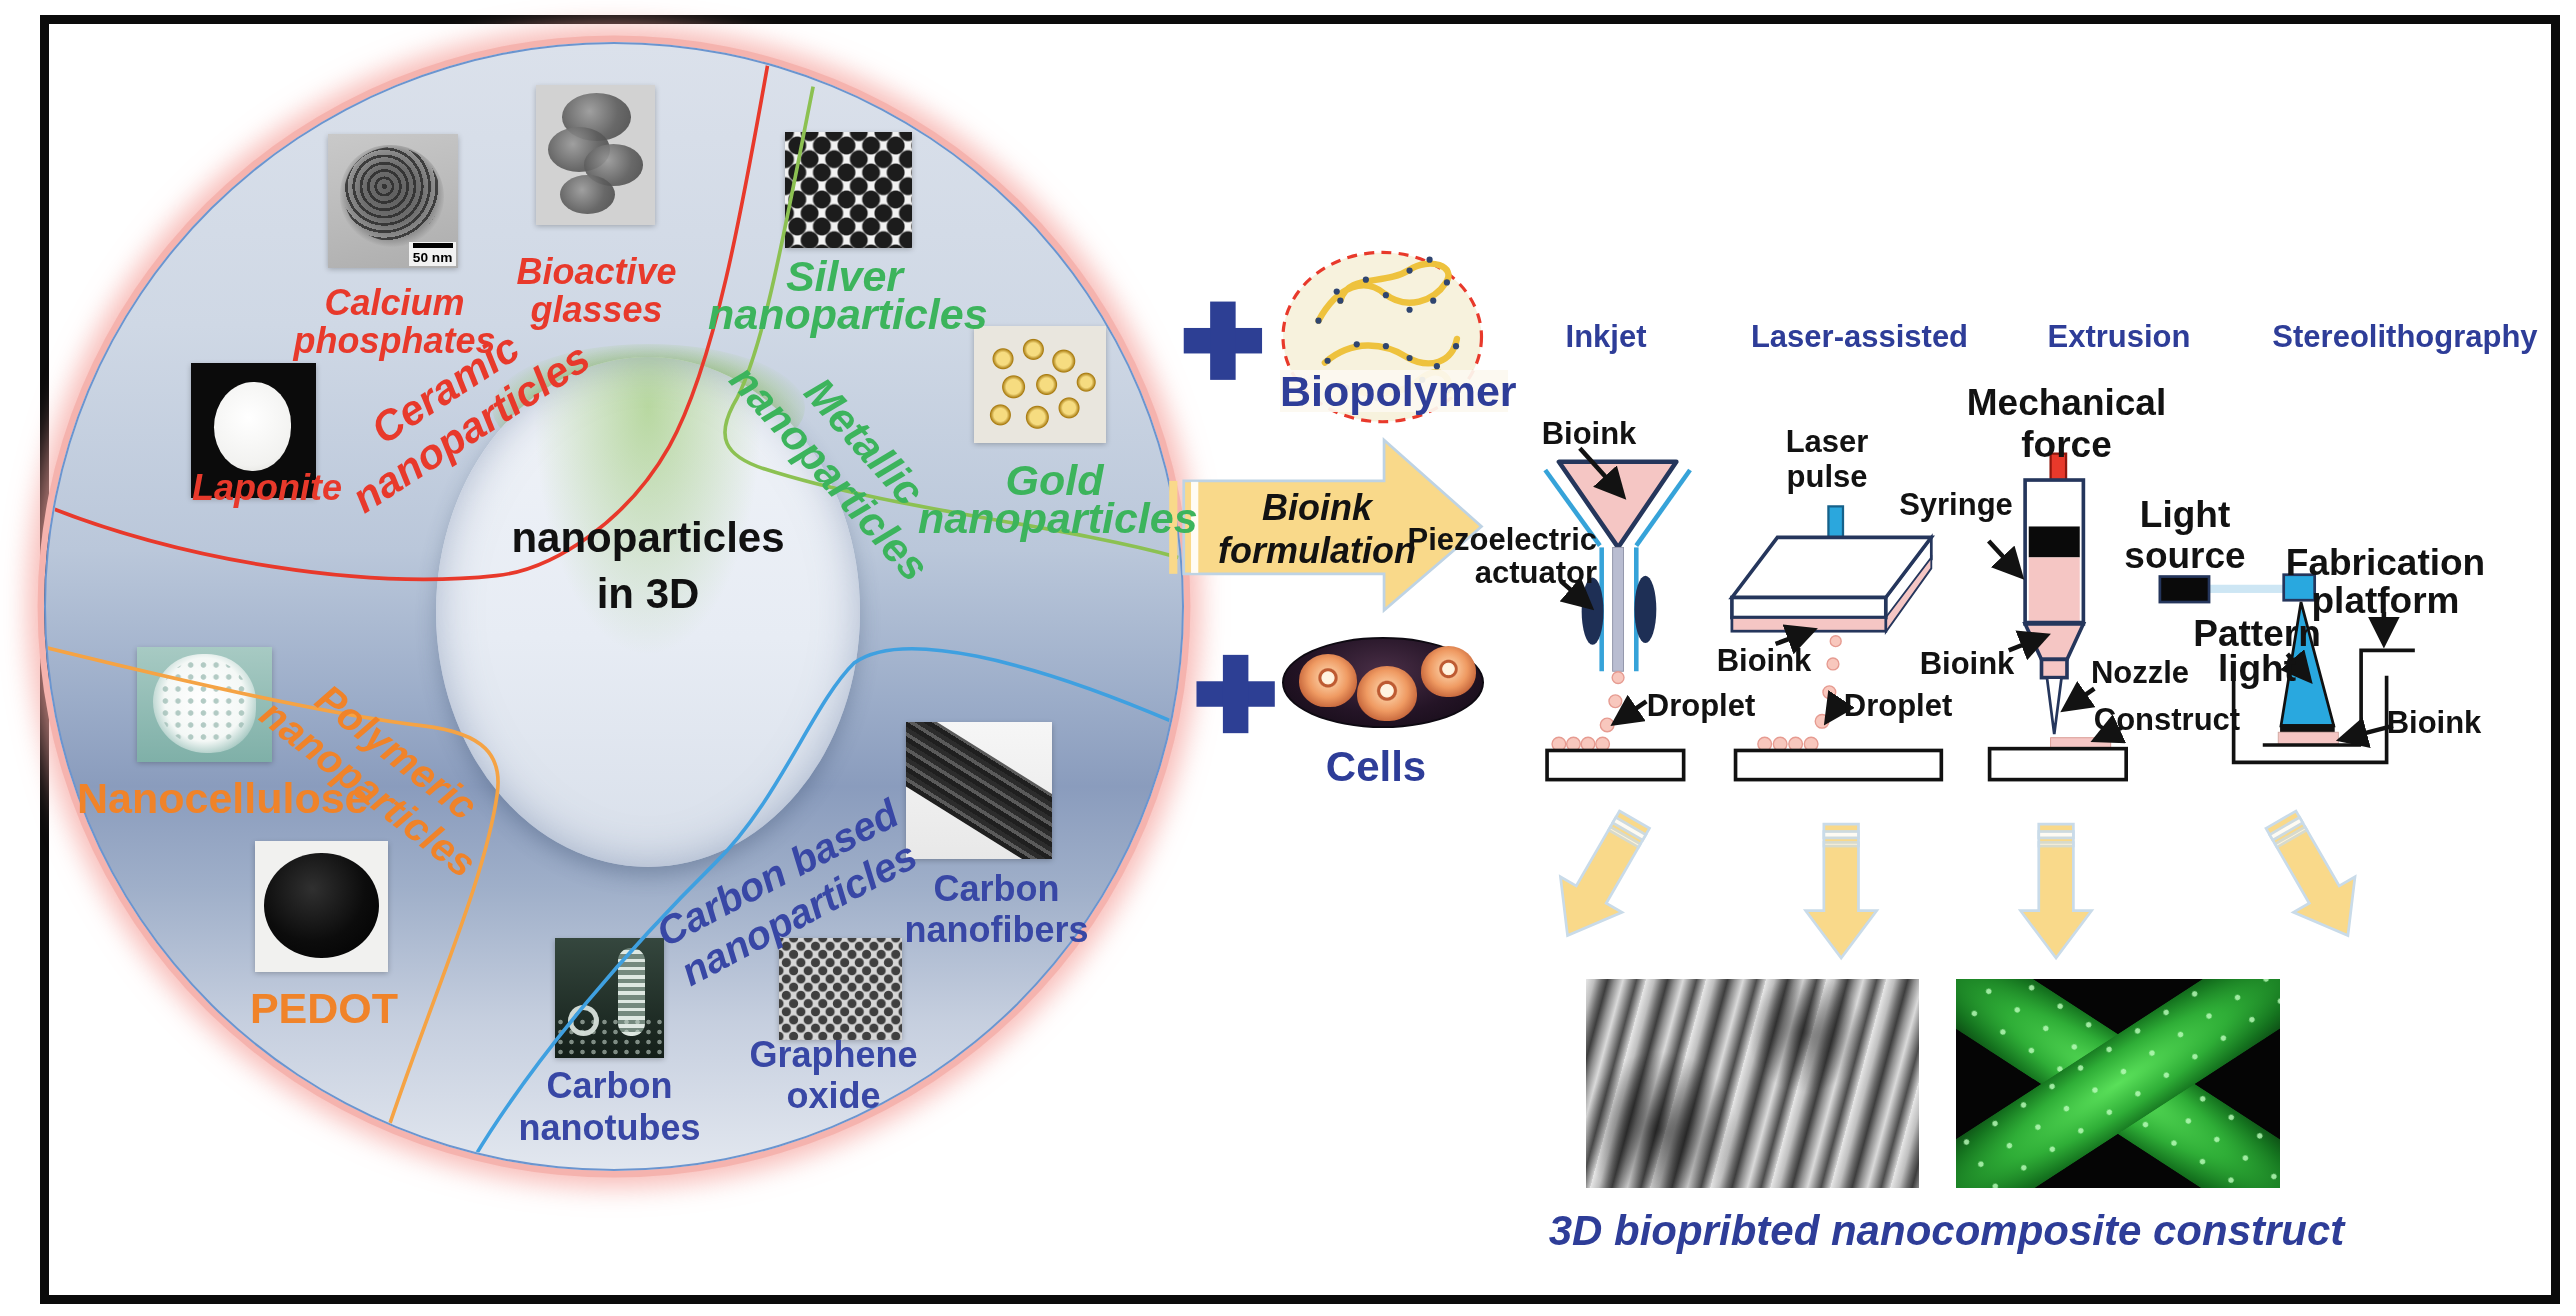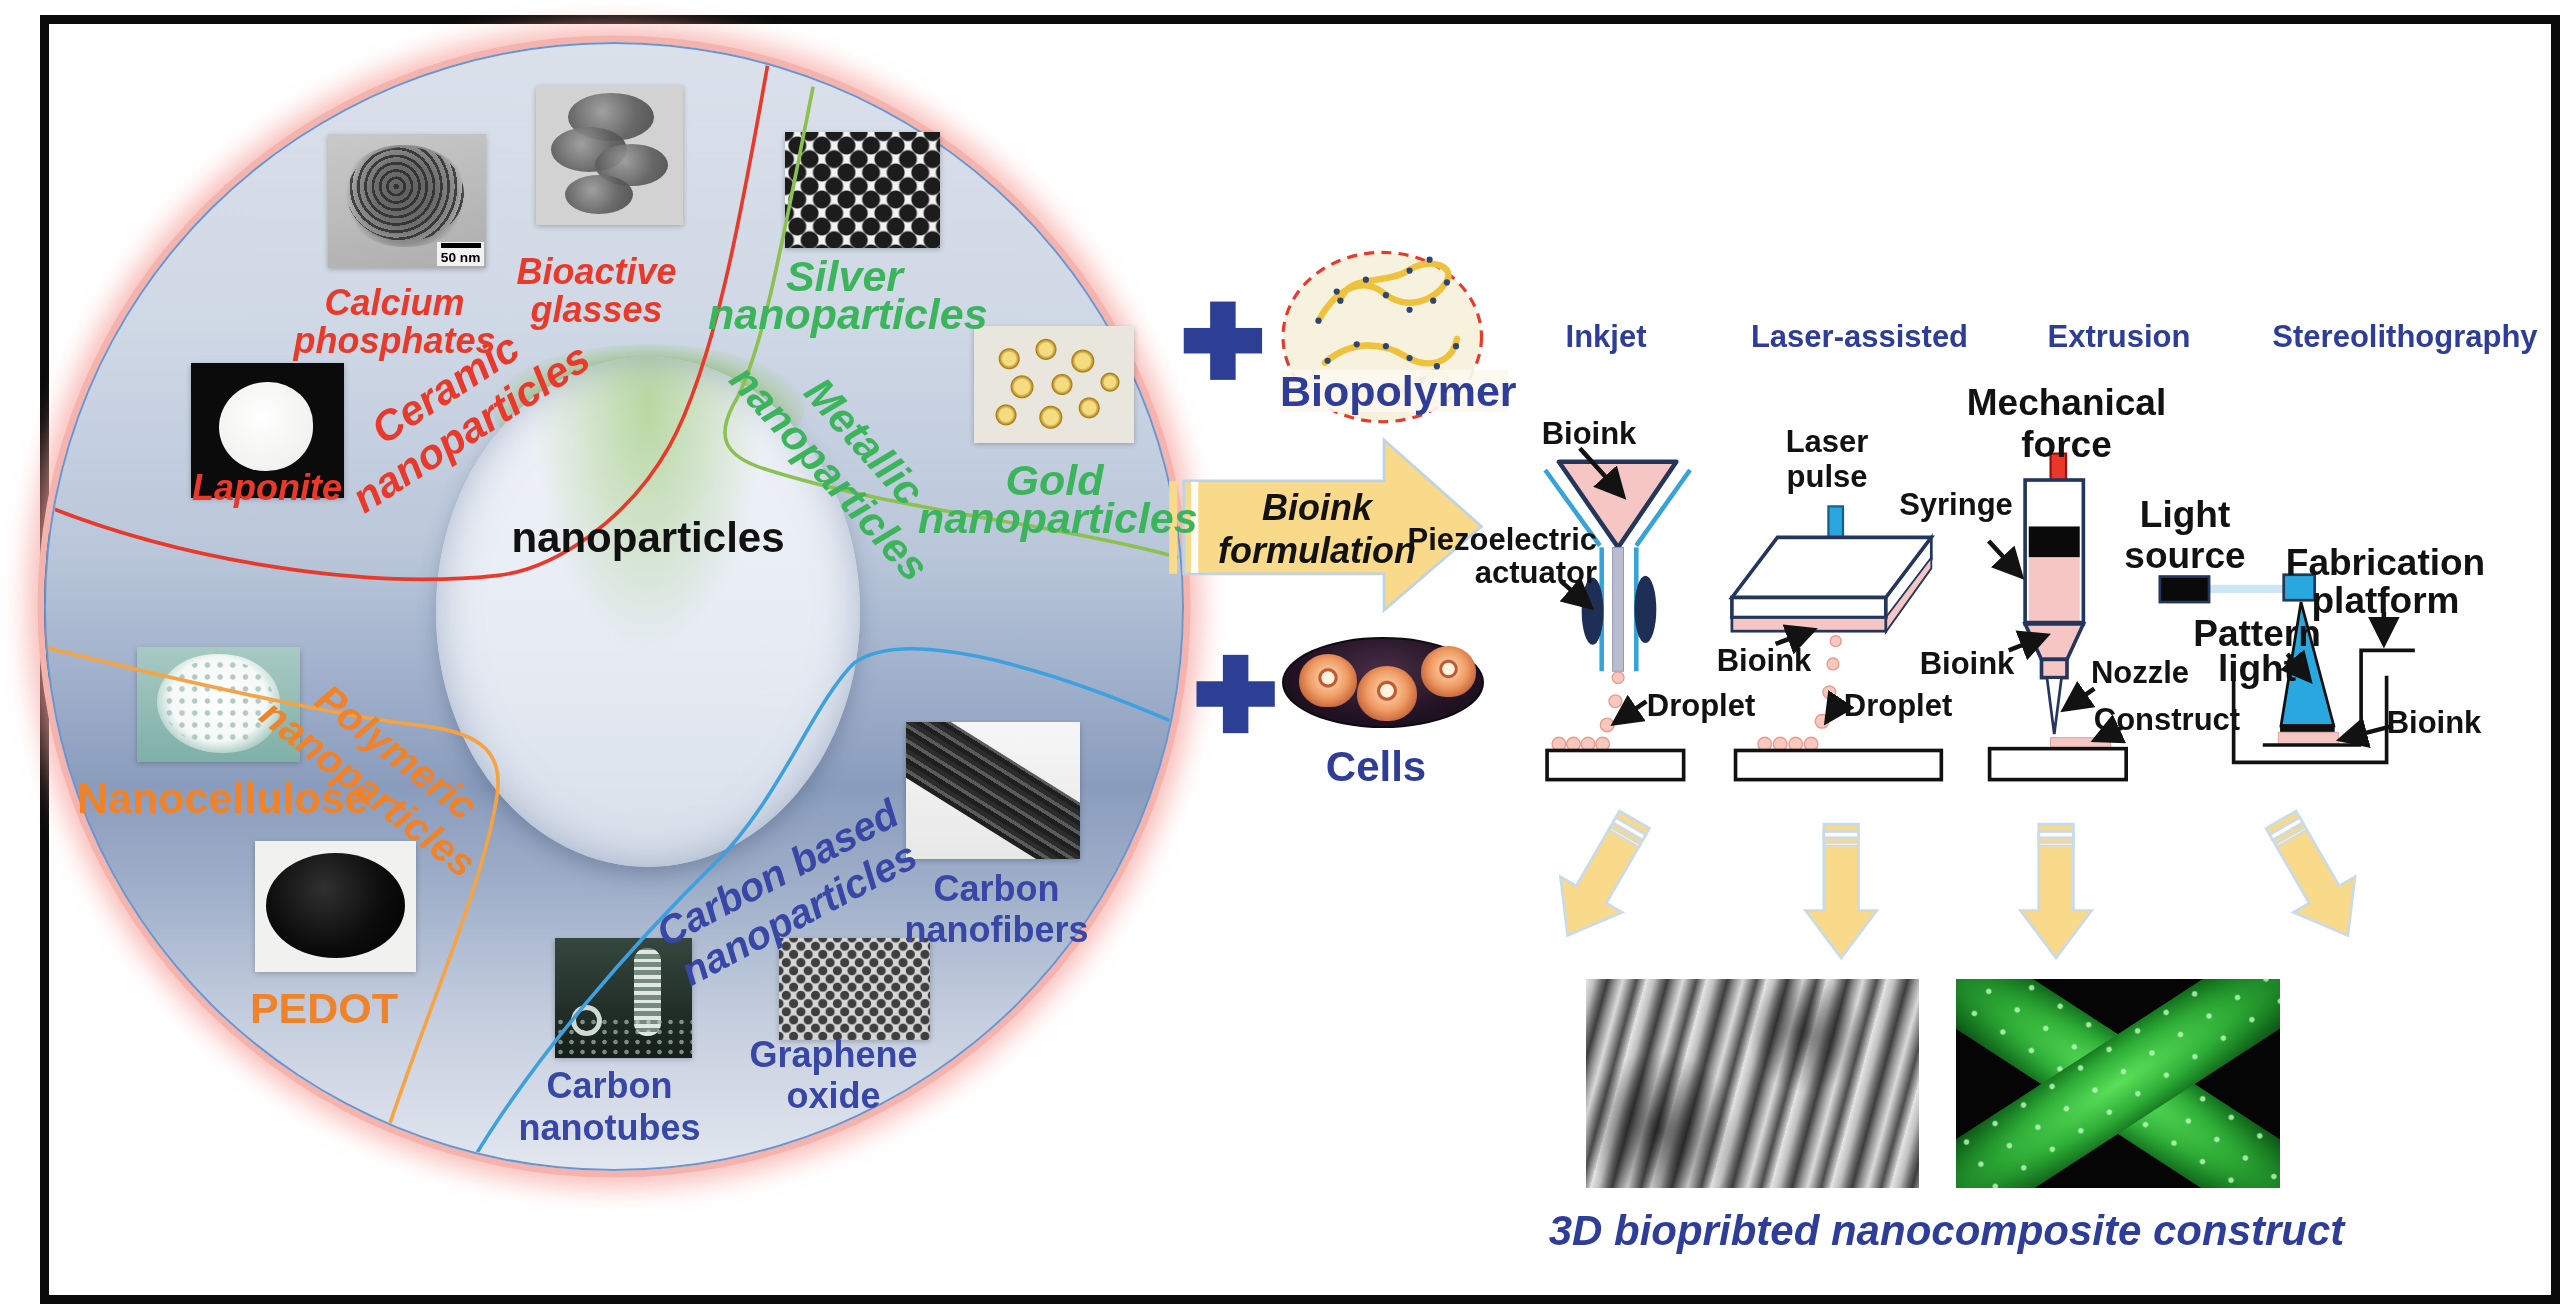--- a/index.html
+++ b/index.html
@@ -19,21 +19,21 @@
   .ctr-txt{left:466px;top:510px;width:364px;text-align:center;font-weight:bold;font-size:42px;line-height:56px;color:#111;}
   
   .lbl{position:absolute;text-align:center;font-weight:bold;}
   .red{color:#e8392b}.grn{color:#3cb45c}.org{color:#f08329}.cbl{color:#3847a5}
   .blu{color:#2e3d98}.blk{color:#121212}
   .it{font-style:italic}
   .f34{font-size:31px;line-height:33px}.f36{font-size:37px}.f38{font-size:43px;line-height:38px}
   .f40{font-size:36px;line-height:38px}.f42{font-size:31px}.f44{font-size:40px;line-height:46px}
   .f46{font-size:42px;line-height:47px}
   
-  .pic{position:absolute;box-shadow:0 1.8px 5.5px rgba(0,0,0,.25);padding-left:28px;}
+  .pic{position:absolute;box-shadow:0 1.8px 5.5px rgba(0,0,0,.25);}
   #pic-calcium{left:328px;top:134px;width:130px;height:134px;background:linear-gradient(165deg,#c9c9c9,#adadad);}
   #pic-calcium .blob{position:absolute;left:9%;top:8%;width:80%;height:76%;border-radius:48% 52% 50% 50%;
     background:radial-gradient(circle at 50% 48%,#5f5f5f 0%,#6d6d6d 38%,#8f8f8f 60%,rgba(160,160,160,0) 72%);}
   #pic-calcium .tex{position:absolute;left:12%;top:10%;width:74%;height:70%;border-radius:50%;
     background:repeating-radial-gradient(circle at 42% 42%,rgba(35,35,35,.75) 0 2.7px,rgba(35,35,35,0) 2.7px 7.3px);}
   .scalebar{position:absolute;right:1.8px;bottom:1.8px;background:rgba(250,250,250,.9);padding:0.9px 3.6px;text-align:center;}
   .scalebar .bar{display:block;width:40px;height:5.5px;background:#000;margin:0 auto 0.9px;}
   .scalebar .txt{font-size:13.7px;font-weight:bold;color:#000;}
   #pic-bioactive{left:536px;top:85px;width:119px;height:140px;background:#d2d2d2;}
   .bgl{position:absolute;border-radius:50%;background:radial-gradient(circle at 40% 38%,#9a9a9a 0%,#5d5d5d 55%,#454545 100%);opacity:.9;}
@@ -312,20 +312,21 @@
 </svg>
 
 <div class="abs" id="cells-dish">
   <div class="cell" style="left:14.6px;top:14.6px;width:58px;height:53px"></div>
   <div class="cell" style="left:73px;top:27px;width:60px;height:55px"></div>
   <div class="cell" style="left:137px;top:7.3px;width:55px;height:51px"></div>
 </div>
 
 <div class="lbl ctr-txt">
   <div>nanoparticles</div>
+  <div>in 3D</div>
 </div>
 
 <div class="lbl red it f46" style="left:276px;top:361px;width:364px;transform:rotate(-33deg)">
   <div>Ceramic</div>
     <div>nanoparticles</div>
 </div>
 <div class="lbl grn it f46" style="left:665px;top:410px;width:364px;transform:rotate(48deg)">
   <div>Metallic</div>
     <div>nanoparticles</div>
 </div>

